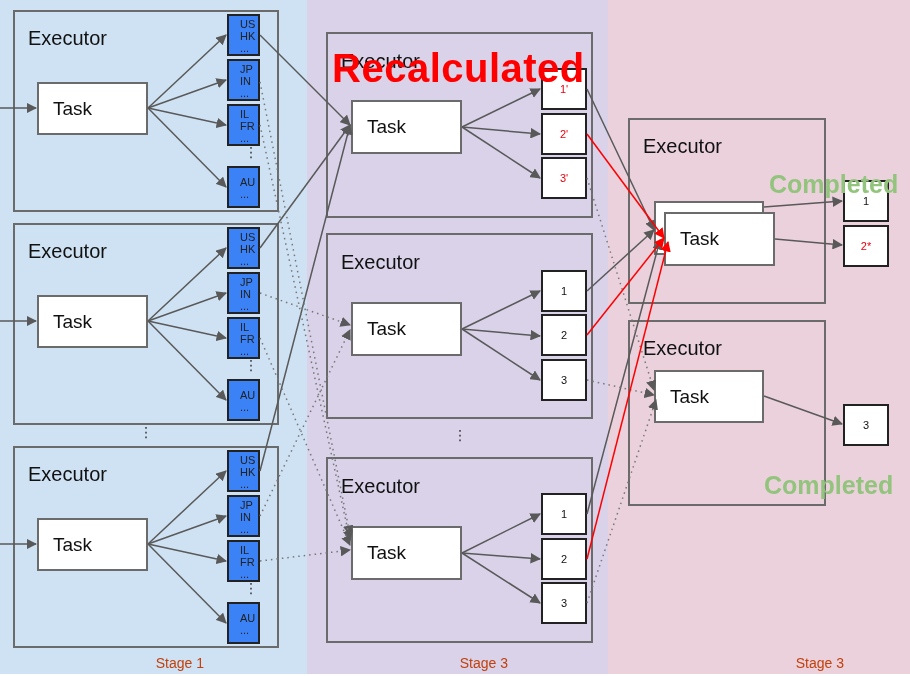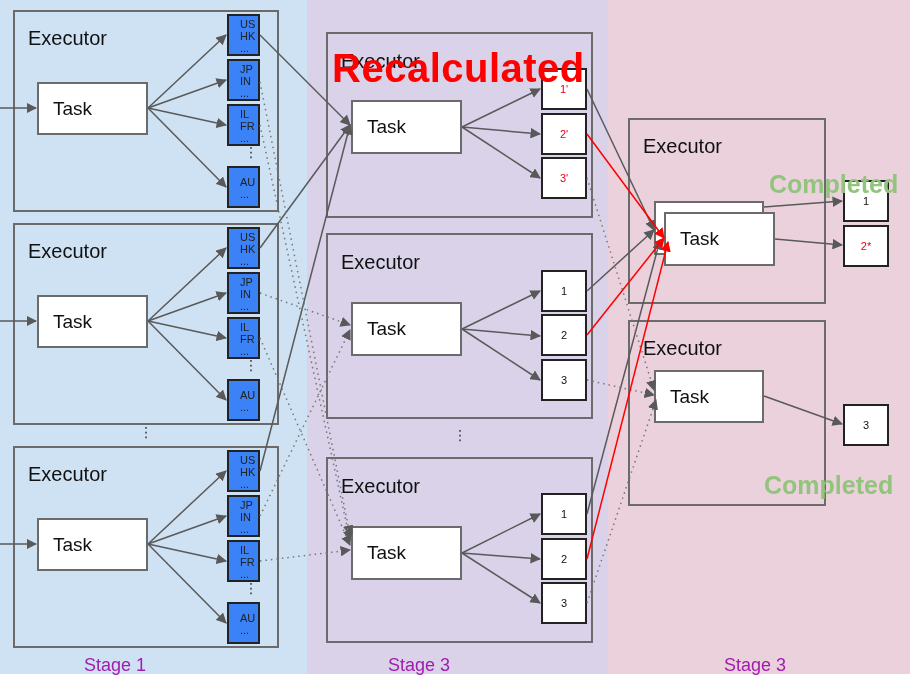--- a/index.html
+++ b/index.html
@@ -2,21 +2,21 @@
 <html><head>
 <meta charset="utf-8">
 <style>
   html, body { margin: 0; padding: 0; }
   body { width: 910px; height: 676px; position: relative; overflow: hidden; background: #ffffff;
          font-family: "Liberation Sans", sans-serif; }
   .stage-bg { position: absolute; top: 0; height: 674px; }
   #stage1-bg { left: 0; width: 307px; background: #cfe2f3; }
   #stage2-bg { left: 307px; width: 301px; background: #d9d2e9; }
   #stage3-bg { left: 608px; width: 302px; background: #ead1dc; }
-  .stage-label { position: absolute; top: 655px; font-size: 18px; color: #a21caf; width: 120px; text-align: left; }
+  .stage-label { position: absolute; top: 655px; font-size: 14px; color: #c2410c; width: 120px; text-align: right; }
   .executor { position: absolute; border: 2px solid #6b6b6b; box-sizing: border-box; text-align: center; }
   .exec-label { position: absolute; font-size: 20px; color: #111; }
   .task { position: absolute; background: #fff; border: 2px solid #6b6b6b; box-sizing: border-box; }
   .task-label { position: absolute; left: 14px; top: 50%; transform: translateY(-50%); font-size: 19px; color: #111; }
   .part { position: absolute; background: #3b82f6; border: 2px solid #222; box-sizing: border-box; width: 33px;
           font-size: 11px; line-height: 12px; color: #222; padding: 2px 0 0 11px; }
   .part span { display: block; }
   .num { position: absolute; background: #fff; border: 2px solid #222; box-sizing: border-box; width: 46px; height: 42px;
          font-size: 11px; display: flex; align-items: center; justify-content: center; color: #111; }
   .num.red { color: #e8000f; }

